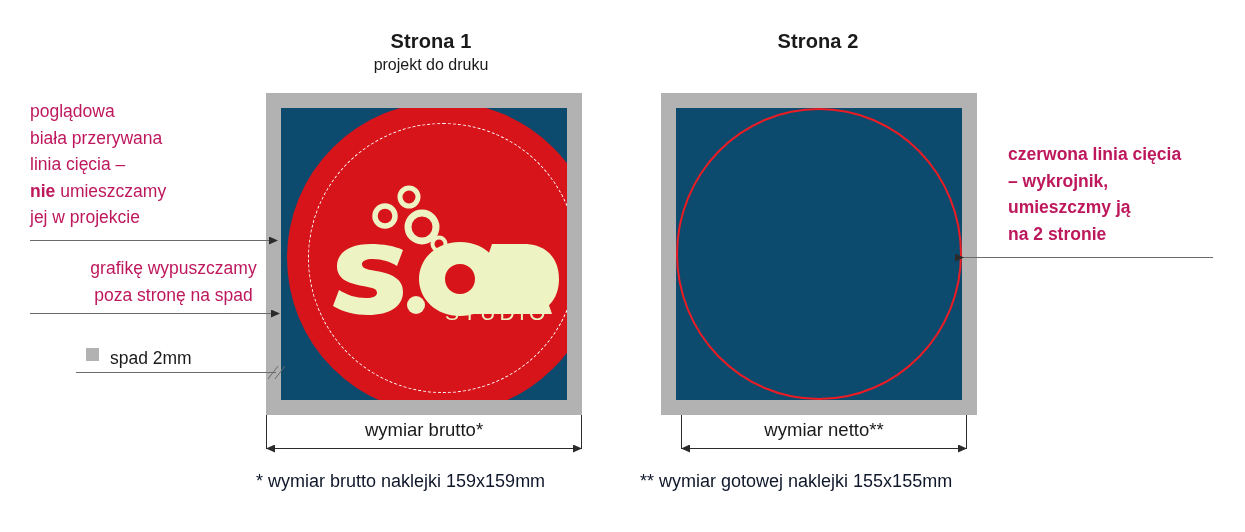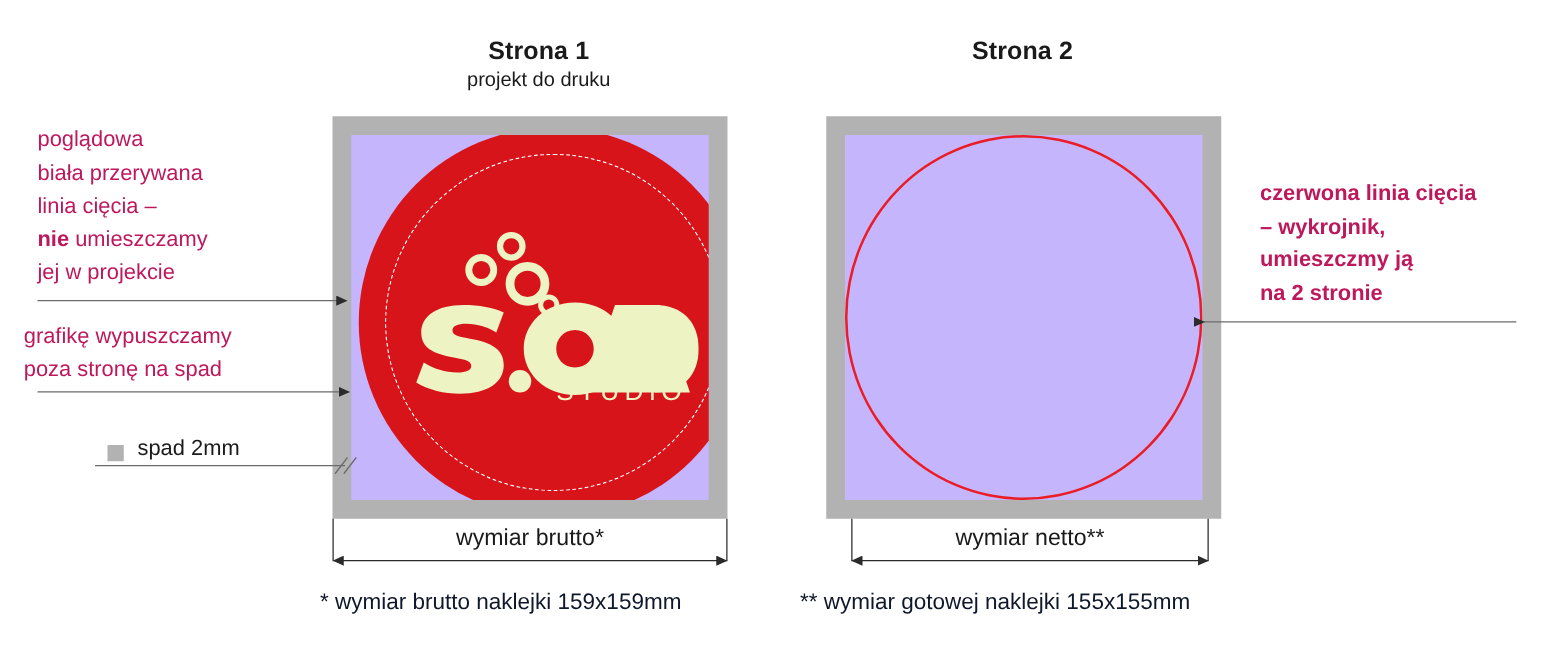--- a/index.html
+++ b/index.html
@@ -46,21 +46,21 @@
     position: absolute;
     box-sizing: border-box;
   }
   .bleed-frame {
     position: absolute;
     inset: 0;
     background: #b2b2b2;
   }
   .page-area {
     position: absolute;
-    background: #c4b5fd;
+    background: #0c4a6e;
     overflow: hidden;
   }
   #panel-page-1 { left: 266px; top: 93px; width: 316px; height: 322px; }
   #panel-page-2 { left: 661px; top: 93px; width: 316px; height: 322px; }
 
   
   #page-area-1 { left: 15px; top: 15px; right: 15px; bottom: 15px; width: 286px; height: 292px; }
   #page-area-2 { left: 15px; top: 15px; right: 15px; bottom: 15px; width: 286px; height: 292px; }
 
   
@@ -109,30 +109,30 @@
   
   .note {
     position: absolute;
     font-size: 17.5px;
     line-height: 1.52;
     color: #be185d;
     white-space: pre-line;
   }
   .note b { font-weight: bold; }
   #note-dashed-cut { left: 30px; top: 98px; width: 250px; }
-  #note-bleed-graphic { left: 19px; top: 255px; width: 255px; }
+  #note-bleed-graphic { left: 46px; top: 255px; width: 255px; text-align: center; }
   #note-red-cut { left: 1008px; top: 141px; width: 232px; font-weight: bold; }
 
   
   #legend-bleed {
     position: absolute;
     left: 86px;
     top: 348px;
     display: flex;
-    align-items: flex-end;
+    align-items: flex-start;
     gap: 11px;
     font-size: 17.5px;
   }
   #legend-bleed .swatch {
     width: 13px;
     height: 13px;
     background: #b2b2b2;
     display: inline-block;
   }
   .leader-svg {

